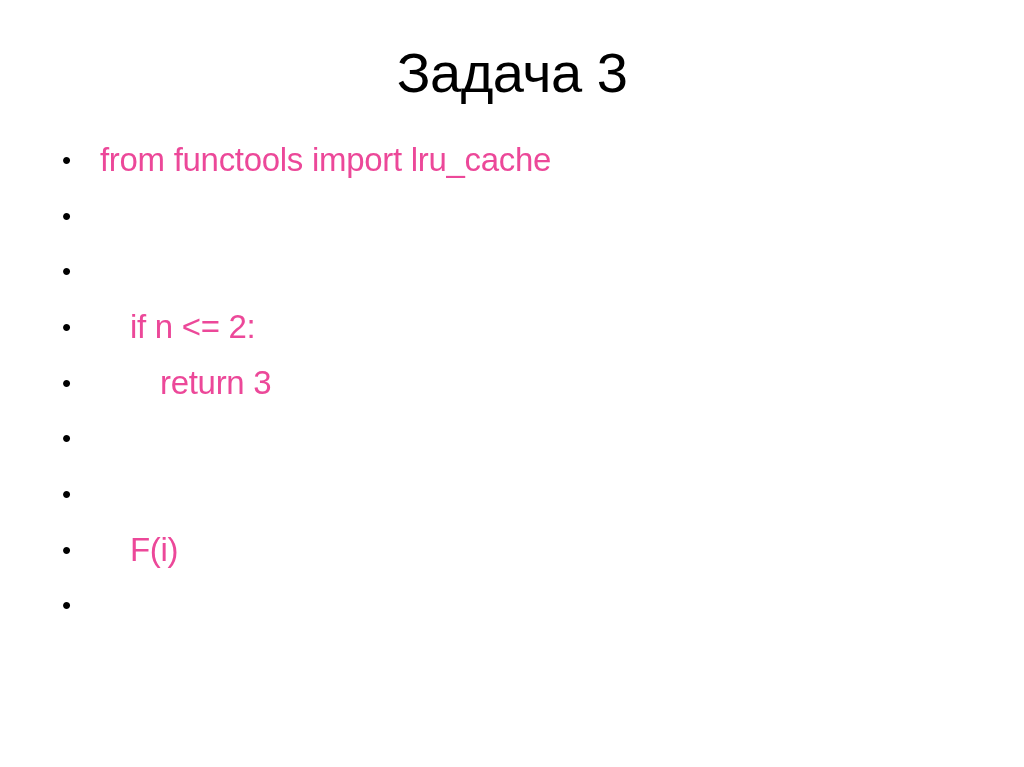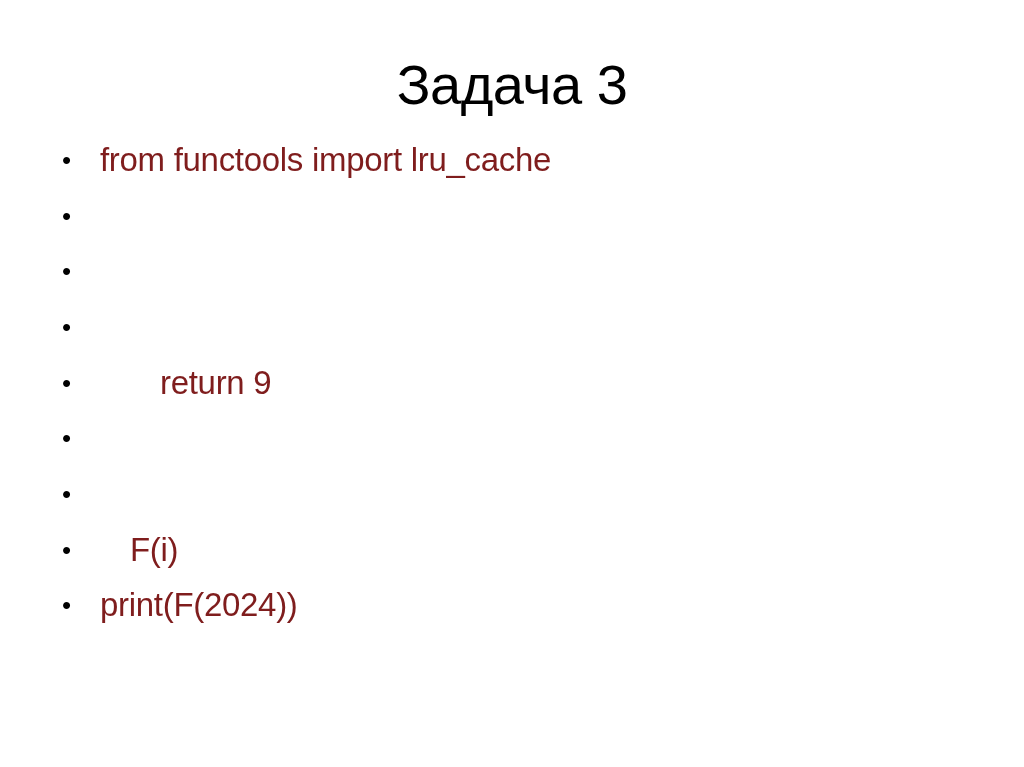--- a/index.html
+++ b/index.html
@@ -11,21 +11,21 @@
     position: relative;
     width: 1024px;
     height: 767px;
     background: #ffffff;
     overflow: hidden;
     font-family: "Liberation Sans", sans-serif;
     color: #000000;
   }
   .slide-title {
     position: absolute;
-    top: 52px;
+    top: 40px;
     left: 0;
     width: 100%;
     margin: 0;
     text-align: center;
     font-size: 56px;
     font-weight: 400;
     letter-spacing: -0.5px;
     color: #000000;
   }
   .bullet-list {
@@ -47,21 +47,21 @@
     flex: none;
     width: 38px;
     font-size: 26px;
     line-height: 1;
     color: #000000;
   }
   .bullet-text {
     font-size: 33px;
     letter-spacing: -0.3px;
     white-space: pre;
-    color: #7f1d1d;
+    color: #ec4899;
   }
   .indent-0 { margin-left: 0; }
   .indent-1 { margin-left: 30px; }
   .indent-2 { margin-left: 60px; }
 </style>
 </head>
 <body>
 
 <div class="slide">
   <h1 class="slide-title">Задача 3</h1>
@@ -71,33 +71,33 @@
         <span class="bullet-text indent-0">from functools import lru_cache</span>
       </li>
       <li>
         <span class="bullet-marker">•</span>
       </li>
       <li>
         <span class="bullet-marker">•</span>
       </li>
       <li>
         <span class="bullet-marker">•</span>
+        <span class="bullet-text indent-1">if n &lt;= 2:</span>
       </li>
       <li>
         <span class="bullet-marker">•</span>
-        <span class="bullet-text indent-2">return 9</span>
+        <span class="bullet-text indent-2">return 3</span>
       </li>
       <li>
         <span class="bullet-marker">•</span>
       </li>
       <li>
         <span class="bullet-marker">•</span>
       </li>
       <li>
         <span class="bullet-marker">•</span>
         <span class="bullet-text indent-1">F(i)</span>
       </li>
       <li>
         <span class="bullet-marker">•</span>
-        <span class="bullet-text indent-0">print(F(2024))</span>
       </li>
     </ul>
 </div>
 
 </body></html>

